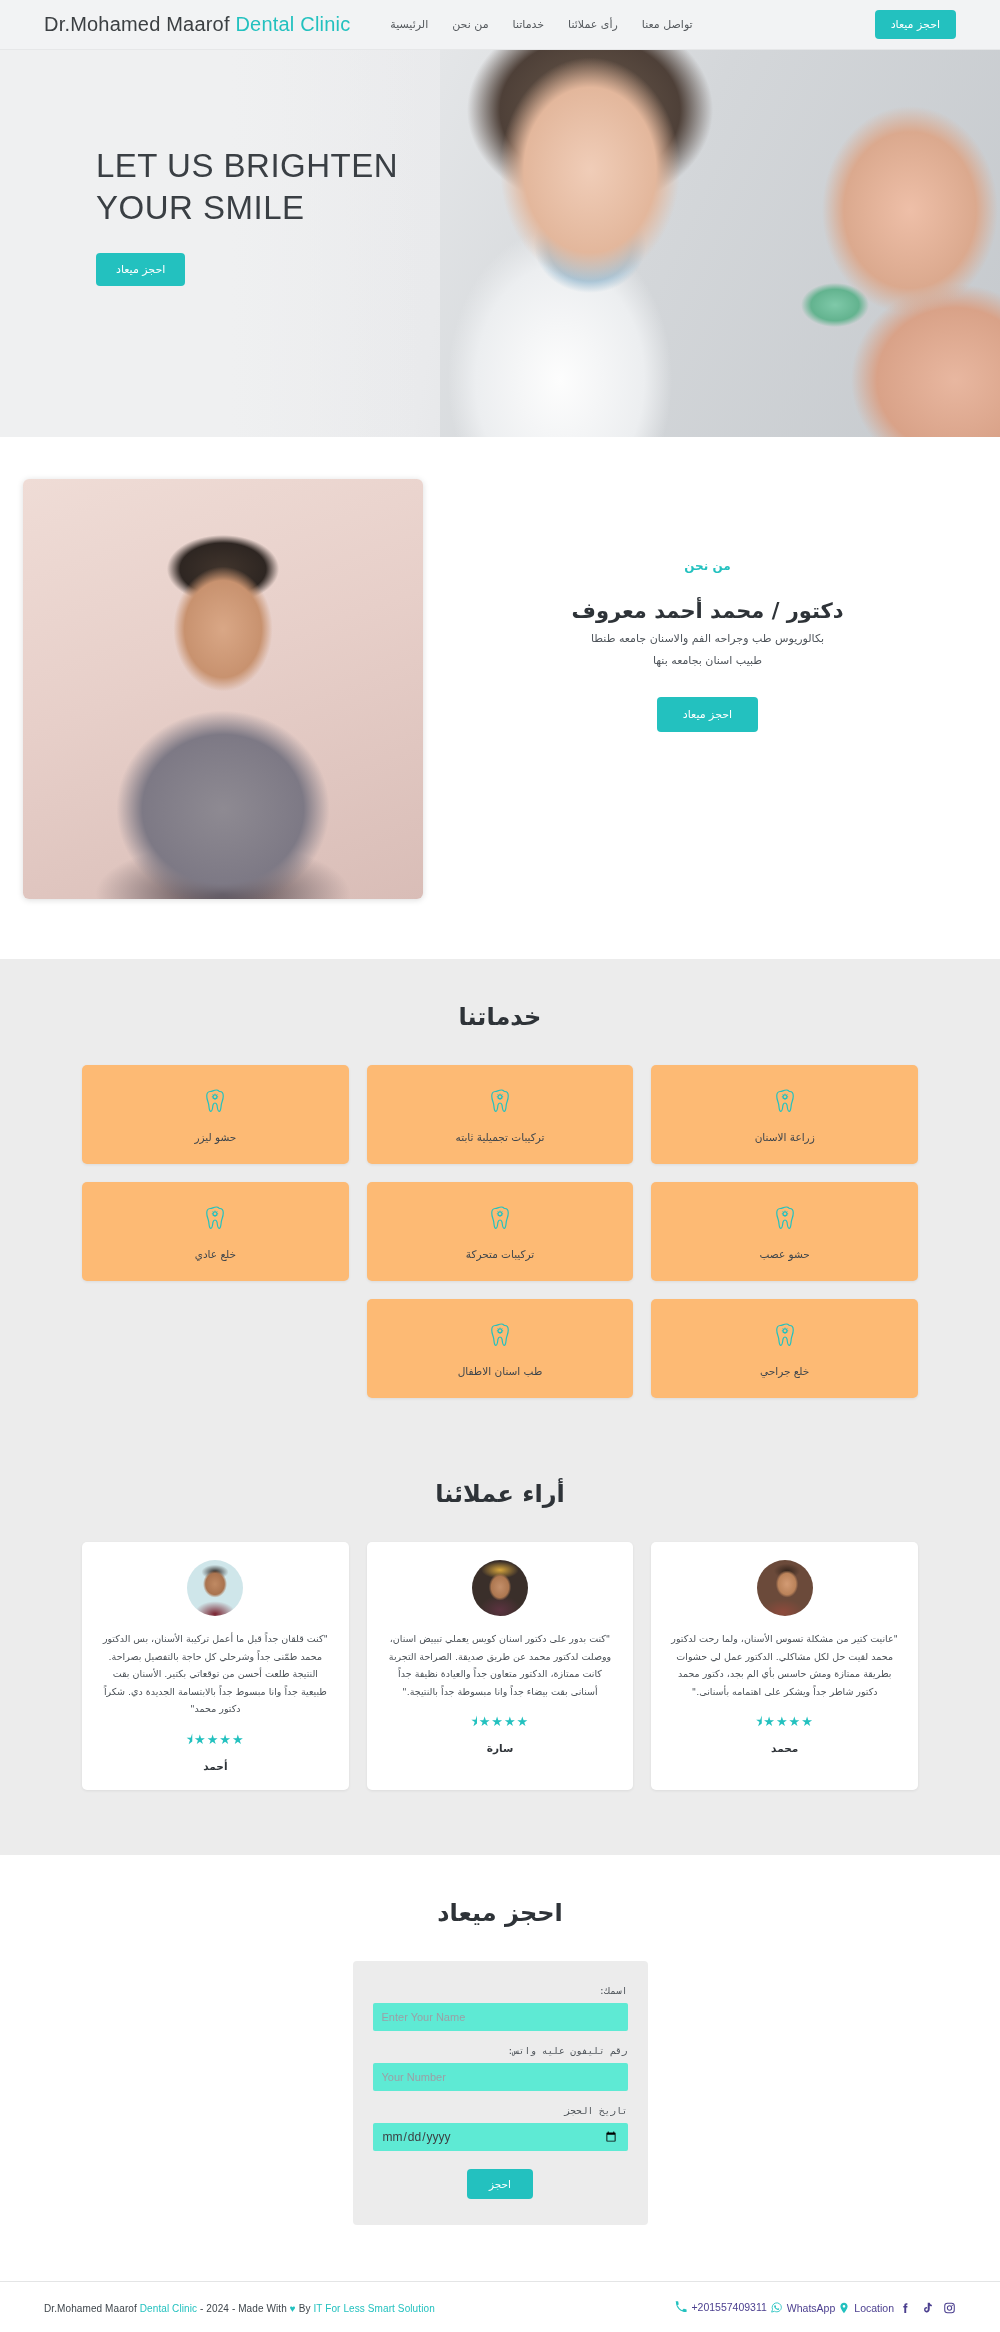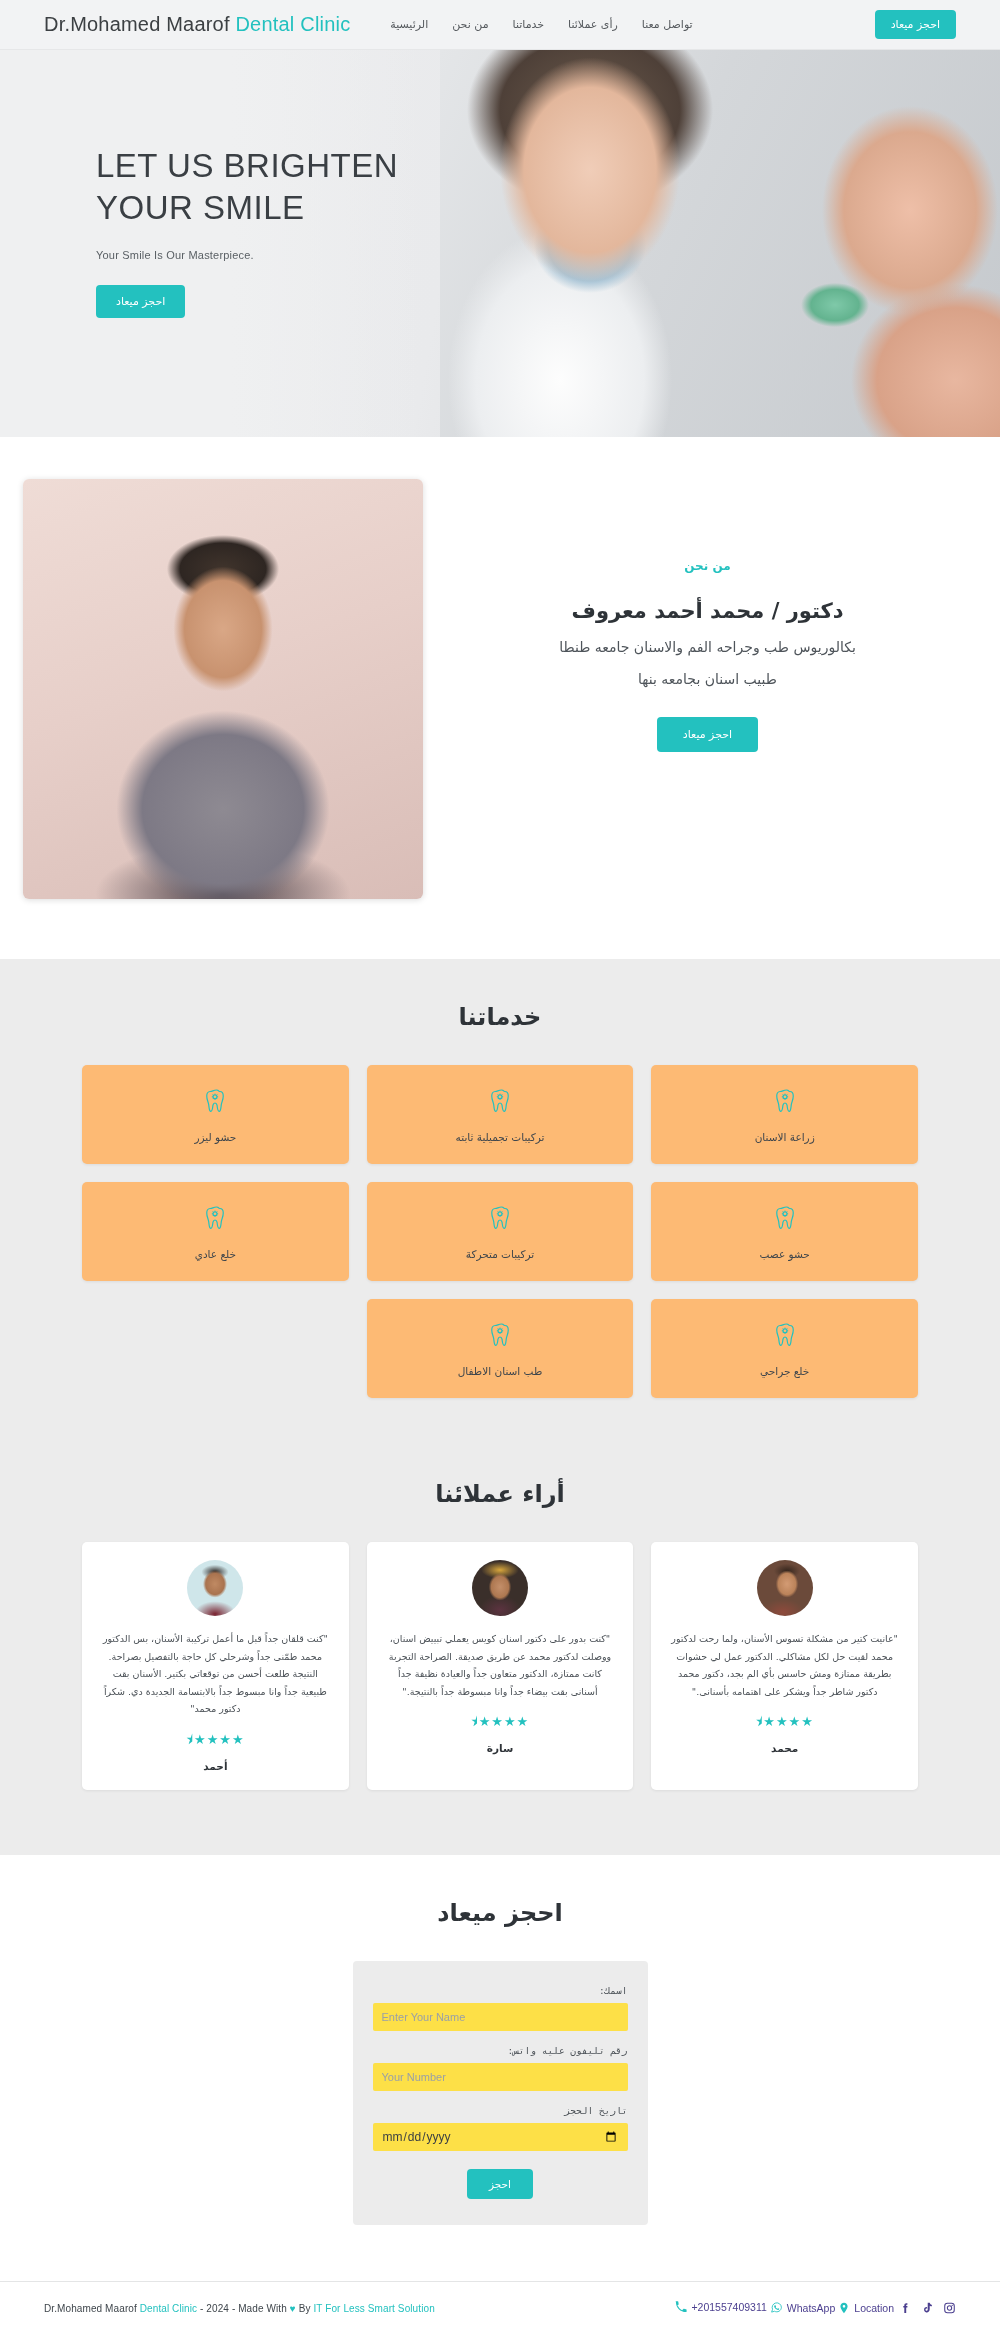--- a/index.html
+++ b/index.html
@@ -117,21 +117,21 @@
       radial-gradient(ellipse 150px 60px at 200px 415px, #4a4048 0%, rgba(74,64,72,0) 85%),
       linear-gradient(160deg,#efdcd6 0%,#e7cfc9 45%,#d9bdb7 100%);
     position:relative;
   }
   .about-text { flex:1; direction:rtl; text-align:center; padding:80px 90px 0 60px; }
   .about-kicker { color:#23c1bf; font-size:12px; font-weight:700; font-family:"DejaVu Sans", sans-serif; }
   .about-name {
     margin-top:26px; font-size:21px; font-weight:700; color:#2e3338;
     font-family:"DejaVu Sans", sans-serif;
   }
-  .about-line { margin-top:16px; font-size:14px; color:#4e545a; font-family:"DejaVu Sans", sans-serif; }
+  .about-line { margin-top:9px; font-size:11px; color:#4e545a; font-family:"DejaVu Sans", sans-serif; }
   .about-btn {
     margin-top:30px; display:inline-block;
     background:#23c1bf; color:#fff; font-size:11px;
     padding:11px 26px; border:none; border-radius:4px; cursor:pointer;
     font-family:"DejaVu Sans", sans-serif;
   }
 
   
   .section-grey { background:#ececec; }
   .section-title {
@@ -205,21 +205,21 @@
     width:295px; margin:0 auto; background:#ececec; border-radius:4px;
     padding:24px 20px 26px; direction:rtl;
   }
   .field { margin-bottom:14px; }
   .field-label {
     font-size:9.5px; color:#4a5056; margin-bottom:6px; display:block;
     font-family:Liberation Mono, monospace; direction:rtl; text-align:right;
   }
   .field input {
     width:100%; height:28px; border:none; border-radius:2px;
-    background:#fde047; padding:0 9px; font-size:11px; color:#6d737a;
+    background:#5eead4; padding:0 9px; font-size:11px; color:#6d737a;
     font-family:"Liberation Sans", sans-serif; direction:ltr; text-align:left;
   }
   .field input::placeholder { color:#9aa0a6; }
   .field input[type=date] { color:#3c4043; font-size:12px; }
   .submit-row { text-align:center; margin-top:18px; }
   .submit-btn {
     background:#23c1bf; color:#fff; border:none; border-radius:4px;
     font-size:10.5px; padding:9px 22px; cursor:pointer;
     font-family:"DejaVu Sans", sans-serif;
   }
@@ -261,21 +261,20 @@
 </header>
 
 <section class="hero">
   <div class="hero-photo"></div>
   <div class="hero-fade"></div>
   <div class="hero-inner">
     <h1 class="hero-title">
       <span>LET US BRIGHTEN</span><br>
       <span>YOUR SMILE</span>
     </h1>
-    <p class="hero-sub">Your Smile Is Our Masterpiece.</p>
     <button class="hero-btn">احجز ميعاد</button>
   </div>
 </section>
 
 <section class="about">
   <div class="about-photo-wrap">
     <div class="doctor-photo"></div>
   </div>
   <div class="about-text">
     <div class="about-kicker">من نحن</div>

